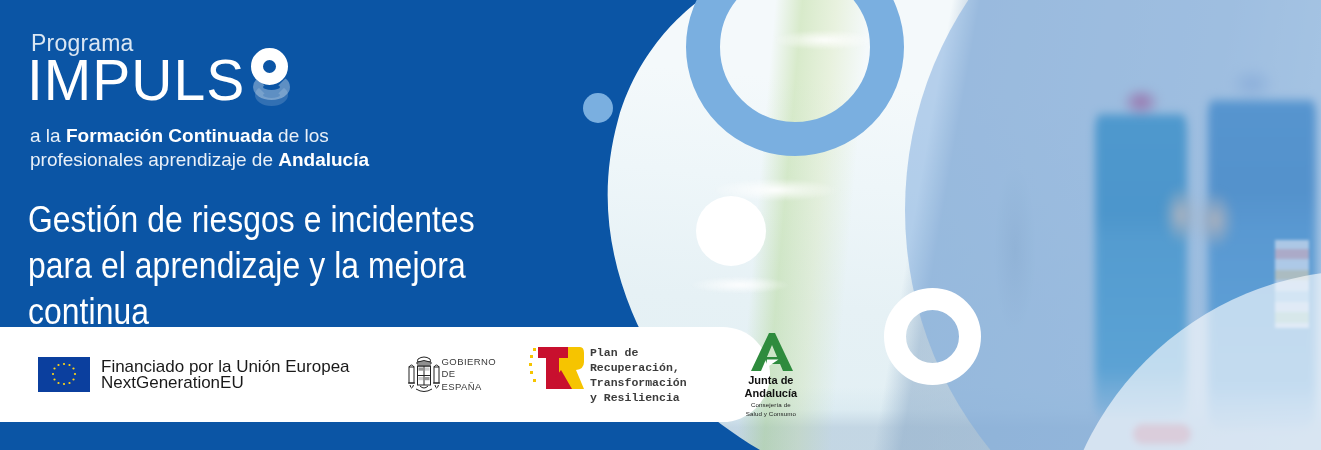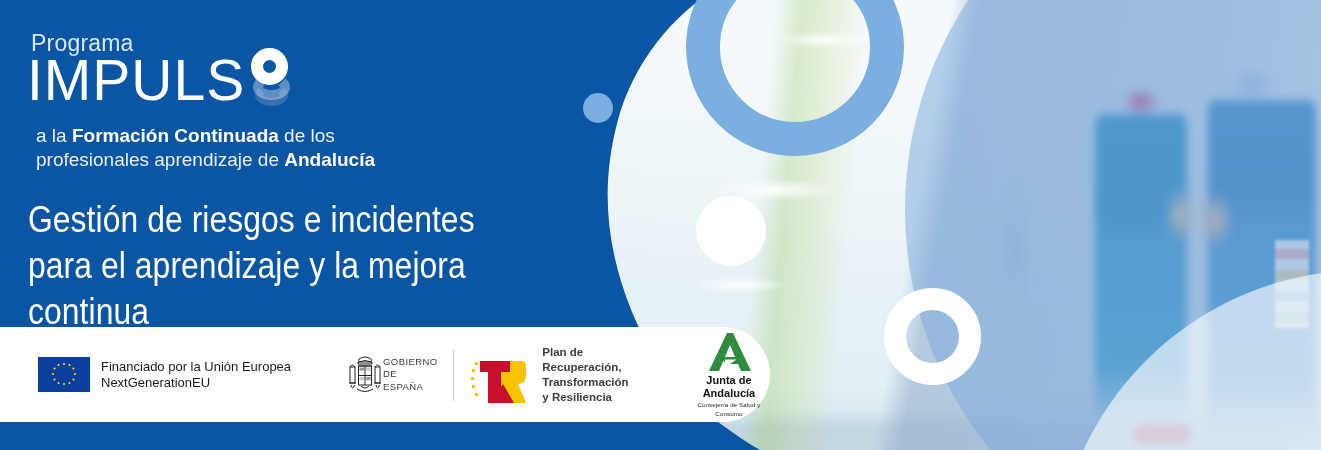--- a/index.html
+++ b/index.html
@@ -122,21 +122,21 @@
     position:absolute; left:8px; top:30px; width:37px; height:26px;
     border-radius:50%; border:10px solid rgba(255,255,255,.34);
     border-top-color: rgba(255,255,255,.0);
   }
   .impulso .o-ref2 {
     position:absolute; left:10px; top:40px; width:33px; height:22px;
     border-radius:50%; border:8px solid rgba(255,255,255,.16);
     border-top-color: rgba(255,255,255,0);
   }
   .subtitle {
-    position:absolute; left:36px; top:124px;
+    position:absolute; left:30px; top:124px;
     font-size:19px; line-height:24px; color:#e9f0f8; font-weight:400;
   }
   .subtitle b { color:#ffffff; font-weight:700; }
 
   .maintitle {
     position:absolute; left:28px; top:197px; width:560px;
     font-family:"Liberation Sans Narrow","Liberation Sans", sans-serif;
     font-size:37px; line-height:46px; color:#ffffff; font-weight:400;
     transform: scaleX(.86); transform-origin: left top;
     letter-spacing:.1px;
@@ -147,29 +147,29 @@
     position:absolute; left:0; top:327px; width:770px; height:95px;
     background:#ffffff;
     border-radius:0 48px 48px 0;
     display:flex; align-items:center;
   }
   .logo-eu { display:flex; align-items:center; gap:11px; margin-left:38px; }
   .eu-flag {
     position:relative; width:52px; height:35px; background:#0b3f9e; flex:none;
   }
   .eu-stars { position:absolute; inset:0; }
-  .eu-text { font-size:13px; line-height:15.5px; color:#1a1a1a; white-space:nowrap; }
+  .eu-text { font-size:17px; line-height:15.5px; color:#1a1a1a; white-space:nowrap; }
 
   .logo-gob { display:flex; align-items:center; margin-left:56px; }
   .coa { width:36px; height:44px; flex:none; }
   .gob-text { font-size:9.5px; line-height:12.5px; color:#3a3a3a; letter-spacing:.4px; }
 
   .vdiv { width:1px; height:52px; background:#c9c9c9; margin-left:16px; }
 
-  .logo-prtr { display:flex; align-items:flex-end; gap:16px; margin-left:16px; }
+  .logo-prtr { display:flex; align-items:flex-start; gap:6px; margin-left:16px;font-family:Liberation Mono, monospace; }
   .prtr-mark { width:56px; height:46px; flex:none; }
   .prtr-text { font-size:11.5px; line-height:15px; color:#3c3c3c; font-weight:700; }
 
   .logo-junta { margin-left:58px; text-align:center; }
   .junta-a { width:46px; height:40px; margin:0 auto 2px; display:block; }
   .junta-t1 { font-size:11px; font-weight:700; color:#111; line-height:13px; }
   .junta-t2 { font-size:6.2px; color:#222; line-height:9px; letter-spacing:.1px; }
 </style>
 </head>
 <body>

